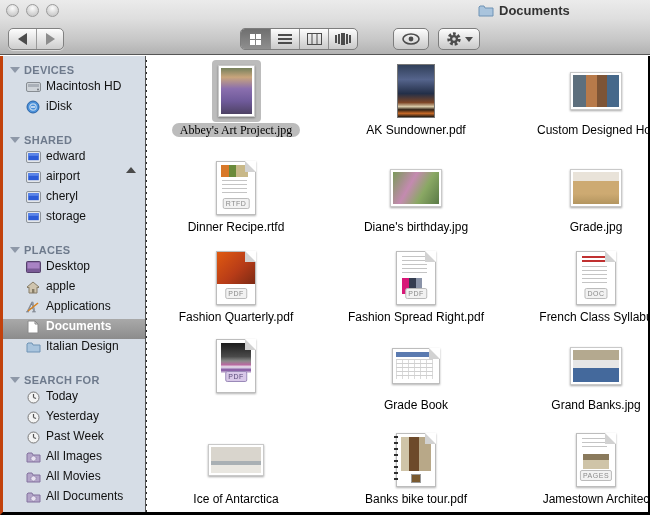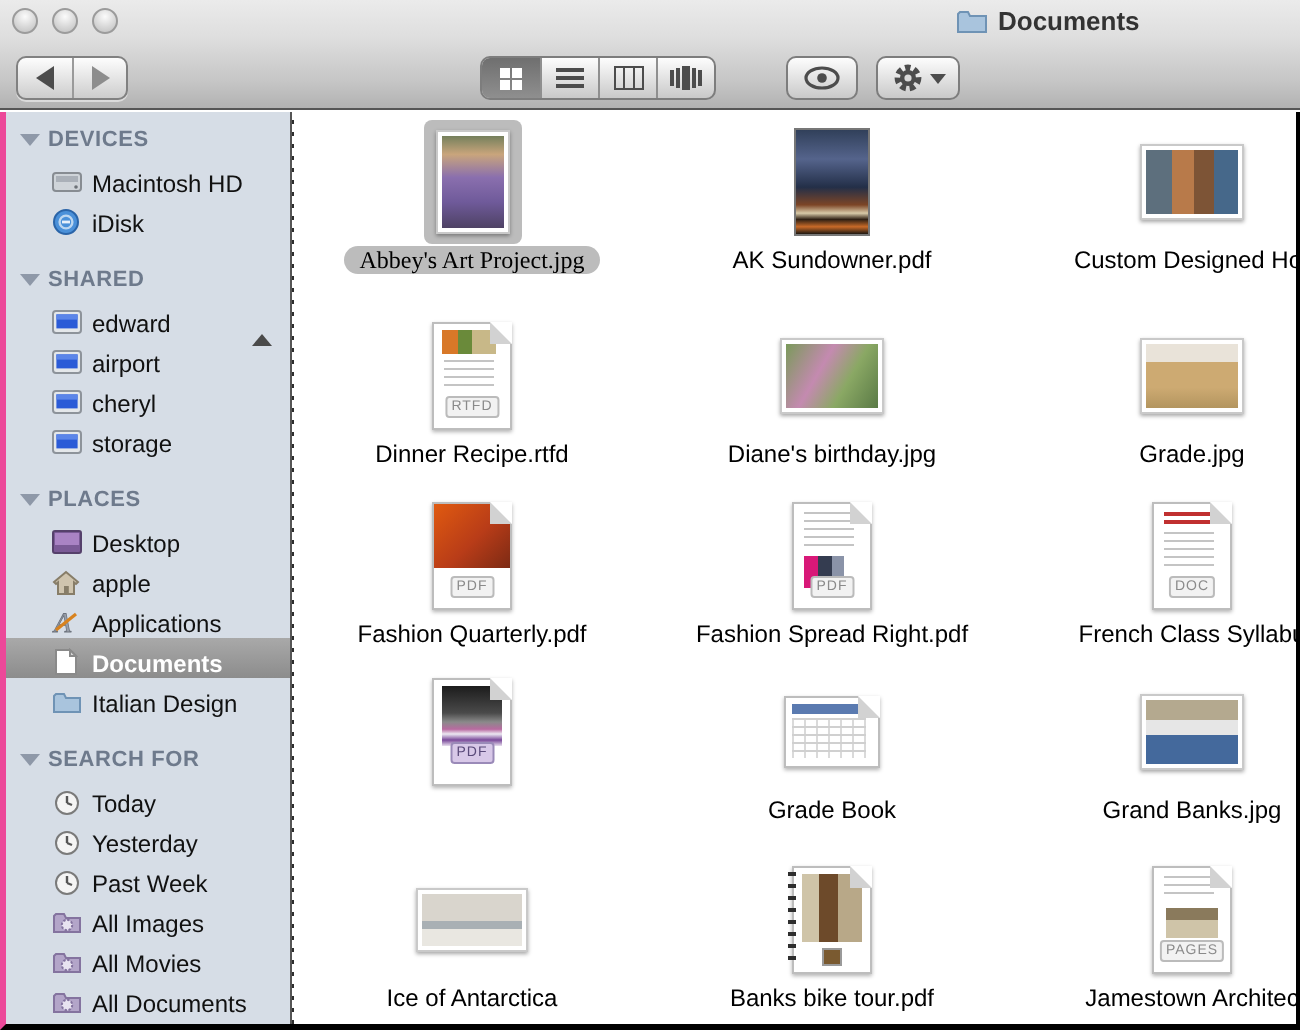--- a/index.html
+++ b/index.html
@@ -34,30 +34,30 @@
   .segbtn.on { background:linear-gradient(180deg,#6f6f6f,#8f8f8f); }
 
   .pillbtn { position:absolute; top:28px; height:22px; border:1px solid #7d7d7d; border-radius:5px;
     background:linear-gradient(180deg,#fdfdfd,#c9c9c9); display:flex; align-items:center; justify-content:center; }
   .ql { left:393px; width:36px; }
   .act { left:438px; width:42px; gap:3px; }
   .dd-arrow { width:0; height:0; border-left:4px solid transparent; border-right:4px solid transparent; border-top:5px solid #4c4c4c; }
 
   
   .main-row { position:absolute; top:56px; left:0; width:650px; height:459px; display:flex;
-    border-left:3px solid #ec4899; border-right:2px solid #000; border-bottom:3px solid #000; }
+    border-left:3px solid #c2410c; border-right:2px solid #000; border-bottom:3px solid #000; }
   .sidebar { width:143px; height:100%; background:#d6dde6; border-right:1px solid #555; padding-top:5px; overflow:hidden; }
   .content { flex:1; height:100%; background:#fff; overflow:hidden; position:relative; }
 
   
   .sect { margin-bottom:12px; }
   .sect-hdr { height:18px; display:flex; align-items:center; gap:4px; padding-left:7px;
     font-size:11px; font-weight:bold; color:#6e7a8c; letter-spacing:.3px; }
   .tri { width:0; height:0; border-left:5px solid transparent; border-right:5px solid transparent; border-top:6px solid #8e98a8; }
-  .s-item { height:20px; display:flex; align-items:flex-end; gap:5px; padding-left:22px; font-size:12px; color:#111; position:relative; }
+  .s-item { height:20px; display:flex; align-items:flex-start; gap:5px; padding-left:22px; font-size:12px; color:#111; position:relative; }
   .s-item.selected { background:linear-gradient(180deg,#a9a9a9,#8c8c8c); color:#fff; font-weight:bold; }
   .s-ico { width:16px; height:16px; flex:0 0 16px; display:flex; align-items:center; justify-content:center; }
   .eject { position:absolute; right:8px; top:4px; width:11px; height:11px; }
   .eject .e-tri { width:0; height:0; border-left:5.5px solid transparent; border-right:5.5px solid transparent; border-bottom:6px solid #4a4a4a; }
   .eject .e-bar { width:11px; height:2.5px; background:#4a4a4a; margin-top:1.5px; }
 
   
   .grid { position:absolute; top:2px; left:0; display:grid; grid-template-columns:180px 180px 180px;
     grid-template-rows:97px 90px 88px 94px 92px; }
   .cell { display:flex; flex-direction:column; align-items:center; justify-content:flex-start; padding-top:2px; }

